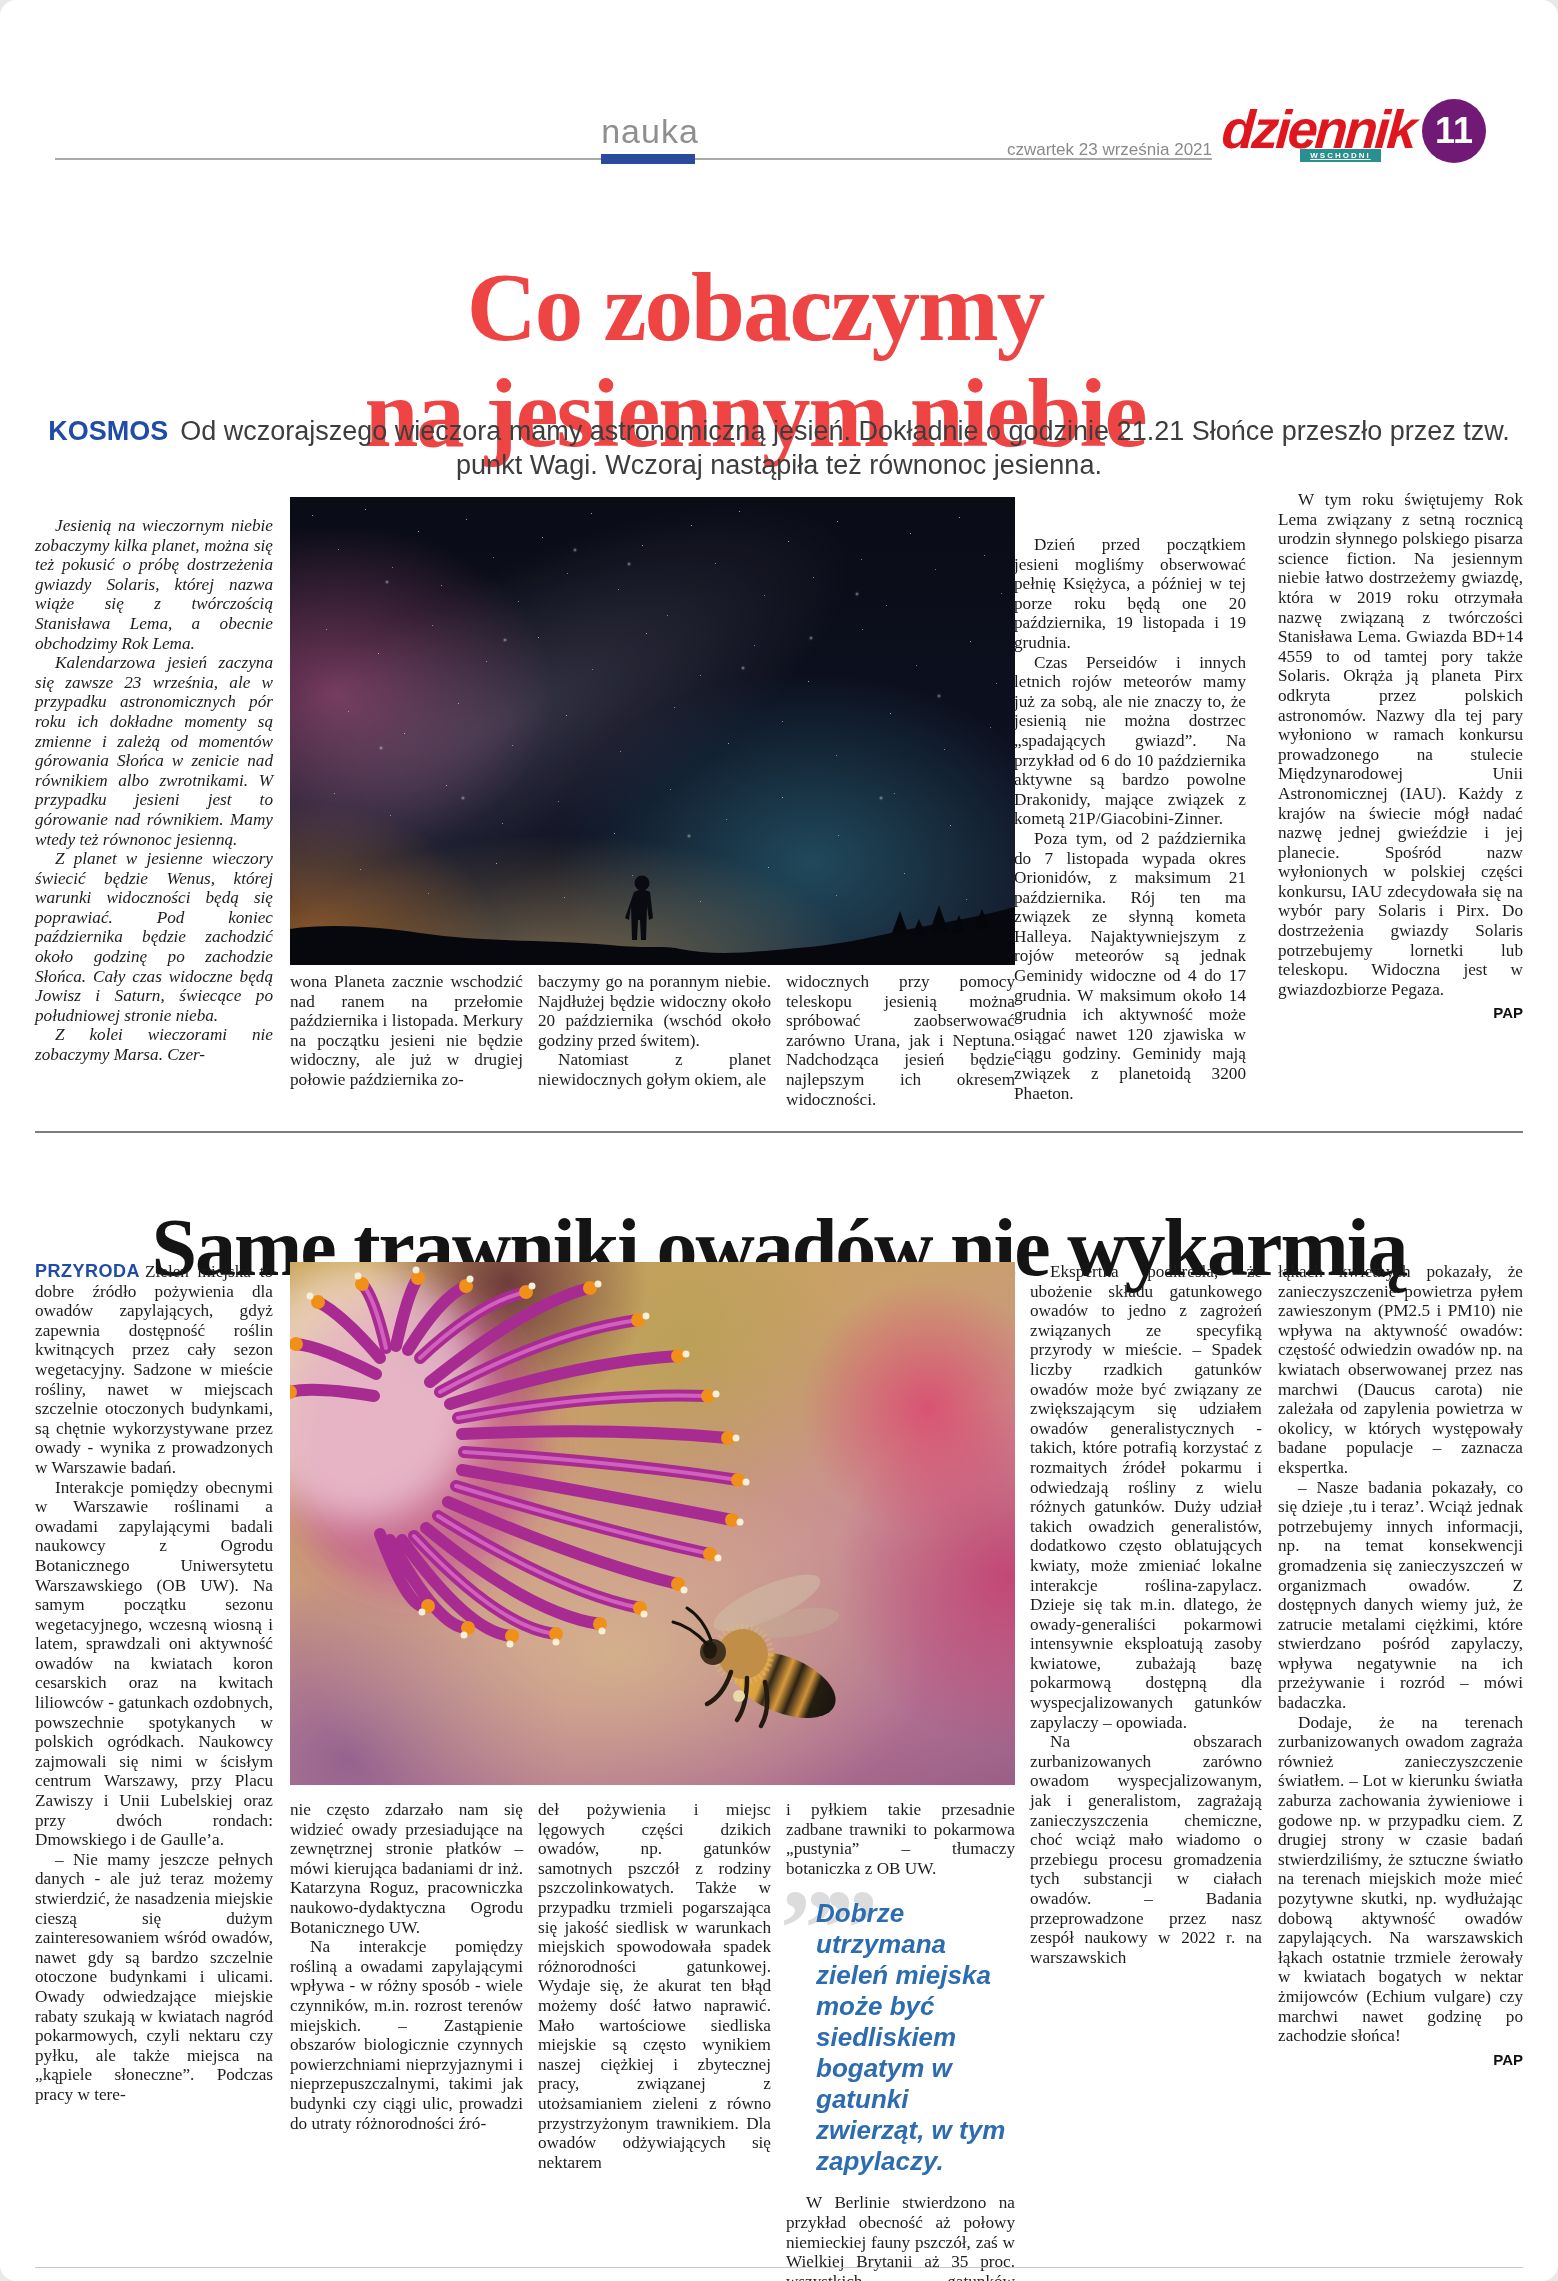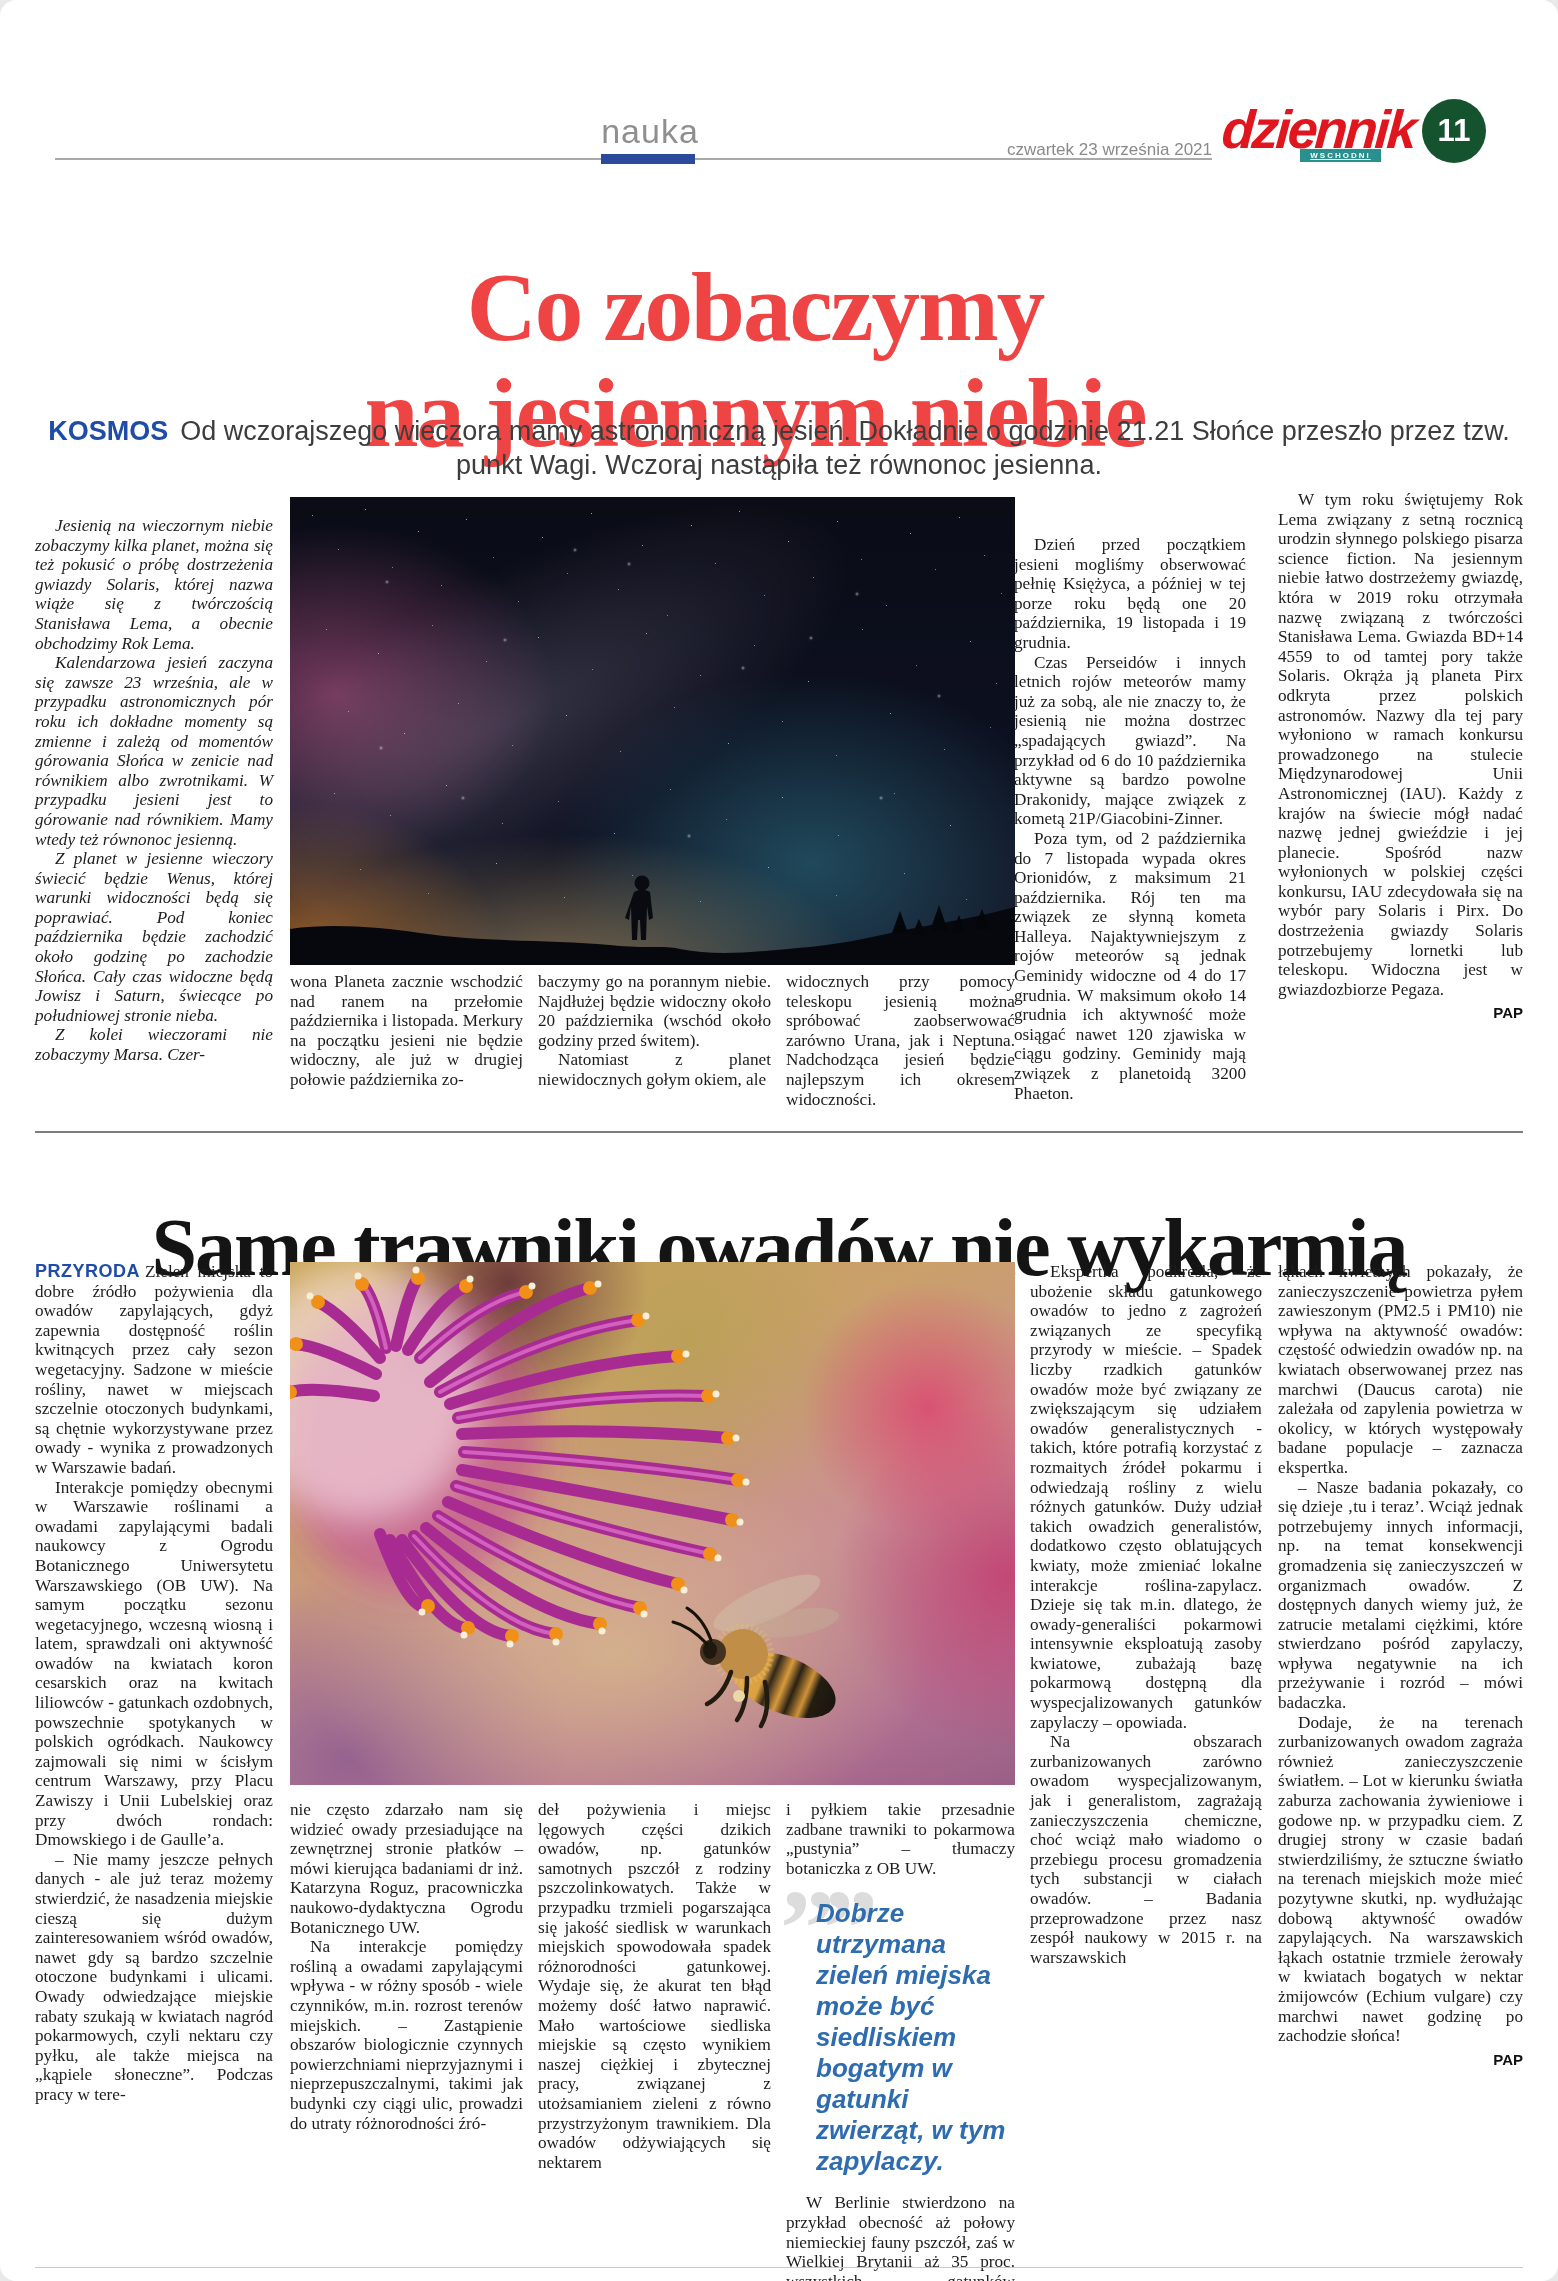--- a/index.html
+++ b/index.html
@@ -10,22 +10,22 @@
   .section-label{position:absolute;left:550px;top:112px;width:200px;text-align:center;
         font-family:"Liberation Sans","DejaVu Sans",sans-serif;font-size:34px;color:#8f8f8f;letter-spacing:1px;}
   .section-tab{position:absolute;left:601px;top:154px;width:94px;height:10px;background:#2b4a9b;}
   .date-label{position:absolute;left:850px;top:131px;width:362px;text-align:right;
         font-family:"Liberation Sans","DejaVu Sans",sans-serif;font-size:17px;color:#8a8a8a;margin-top:9px;}
   .logo{position:absolute;left:1222px;top:98px;font-family:"Liberation Sans","DejaVu Sans",sans-serif;
         font-weight:700;font-style:italic;font-size:54px;letter-spacing:-3px;color:#e0161f;transform:skewX(-4deg);}
   .logo-sub{position:absolute;left:1300px;top:149px;width:81px;height:13px;background:#2a8f8f;color:#fff;
         font-family:"Liberation Sans","DejaVu Sans",sans-serif;font-size:8px;font-weight:700;letter-spacing:2px;
         text-align:center;line-height:13px;font-style:normal;text-decoration:underline;}
-  .page-badge{position:absolute;left:1422px;top:99px;width:64px;height:64px;border-radius:50%;background:#14532d;
-        color:#fff;font-family:"Liberation Sans","DejaVu Sans",sans-serif;font-weight:700;font-size:31px;
+  .page-badge{position:absolute;left:1422px;top:99px;width:64px;height:64px;border-radius:50%;background:#701a75;
+        color:#fff;font-family:"Liberation Sans","DejaVu Sans",sans-serif;font-weight:700;font-size:36px;
         text-align:center;line-height:64px;}
   
   .a1-title{position:absolute;left:35px;top:190px;width:1440px;text-align:center;
         font-weight:700;font-size:97px;line-height:106px;color:#ef4444;letter-spacing:-2px;}
   .a1-title span{display:block;}
   .lead{position:absolute;left:35px;top:414px;width:1488px;text-align:center;
         font-family:"Liberation Sans","DejaVu Sans",sans-serif;font-size:27px;line-height:34px;color:#3d3d3d;}
   .kicker{font-family:"Liberation Sans","DejaVu Sans",sans-serif;font-weight:700;color:#1e4ca6;}
   .lead .kicker{font-size:27px;margin-right:12px;}
   .a2-title{position:absolute;left:35px;top:1146px;width:1488px;text-align:center;
@@ -318,21 +318,21 @@
     <div class="pull-quote">
       <span class="pq-mark">””</span>
       <div class="pq-text">Dobrze utrzymana zieleń miejska może być siedliskiem bogatym w gatunki zwierząt, w tym zapylaczy.</div>
     </div>
     <div>
         <p>W Berlinie stwierdzono na przykład obecność aż połowy niemieckiej fauny pszczół, zaś w Wielkiej Brytanii aż 35 proc. wszystkich gatunków bzygowatych stwierdzono w jednym tylko ogrodzie miejskim!</p>
       </div>
   </div>
   <div class="col a2c5">
       <p>Ekspertka podkreśla, że ubożenie składu gatunkowego owadów to jedno z zagrożeń związanych ze specyfiką przyrody w mieście. – Spadek liczby rzadkich gatunków owadów może być związany ze zwiększającym się udziałem owadów generalistycznych - takich, które potrafią korzystać z rozmaitych źródeł pokarmu i odwiedzają rośliny z wielu różnych gatunków. Duży udział takich owadzich generalistów, dodatkowo często oblatujących kwiaty, może zmieniać lokalne interakcje roślina-zapylacz. Dzieje się tak m.in. dlatego, że owady-generaliści pokarmowi intensywnie eksploatują zasoby kwiatowe, zubażają bazę pokarmową dostępną dla wyspecjalizowanych gatunków zapylaczy – opowiada.</p>
-      <p>Na obszarach zurbanizowanych zarówno owadom wyspecjalizowanym, jak i generalistom, zagrażają zanieczyszczenia chemiczne, choć wciąż mało wiadomo o przebiegu procesu gromadzenia tych substancji w ciałach owadów. – Badania przeprowadzone przez nasz zespół naukowy w 2015 r. na warszawskich</p>
+      <p>Na obszarach zurbanizowanych zarówno owadom wyspecjalizowanym, jak i generalistom, zagrażają zanieczyszczenia chemiczne, choć wciąż mało wiadomo o przebiegu procesu gromadzenia tych substancji w ciałach owadów. – Badania przeprowadzone przez nasz zespół naukowy w 2022 r. na warszawskich</p>
     </div>
   <div class="col a2c6">
     <div>
         <p class="cont">łąkach kwietnych pokazały, że zanieczyszczenie powietrza pyłem zawieszonym (PM2.5 i PM10) nie wpływa na aktywność owadów: częstość odwiedzin owadów np. na kwiatach obserwowanej przez nas marchwi (Daucus carota) nie zależała od zapylenia powietrza w okolicy, w których występowały badane populacje – zaznacza ekspertka.</p>
         <p>– Nasze badania pokazały, co się dzieje ‚tu i teraz’. Wciąż jednak potrzebujemy innych informacji, np. na temat konsekwencji gromadzenia się zanieczyszczeń w organizmach owadów. Z dostępnych danych wiemy już, że zatrucie metalami ciężkimi, które stwierdzano pośród zapylaczy, wpływa negatywnie na ich przeżywanie i rozród – mówi badaczka.</p>
         <p>Dodaje, że na terenach zurbanizowanych owadom zagraża również zanieczyszczenie światłem. – Lot w kierunku światła zaburza zachowania żywieniowe i godowe np. w przypadku ciem. Z drugiej strony w czasie badań stwierdziliśmy, że sztuczne światło na terenach miejskich może mieć pozytywne skutki, np. wydłużając dobową aktywność owadów zapylających. Na warszawskich łąkach ostatnie trzmiele żerowały w kwiatach bogatych w nektar żmijowców (Echium vulgare) czy marchwi nawet godzinę po zachodzie słońca!</p>
       </div>
     <div class="credit">PAP</div>
   </div>
 

